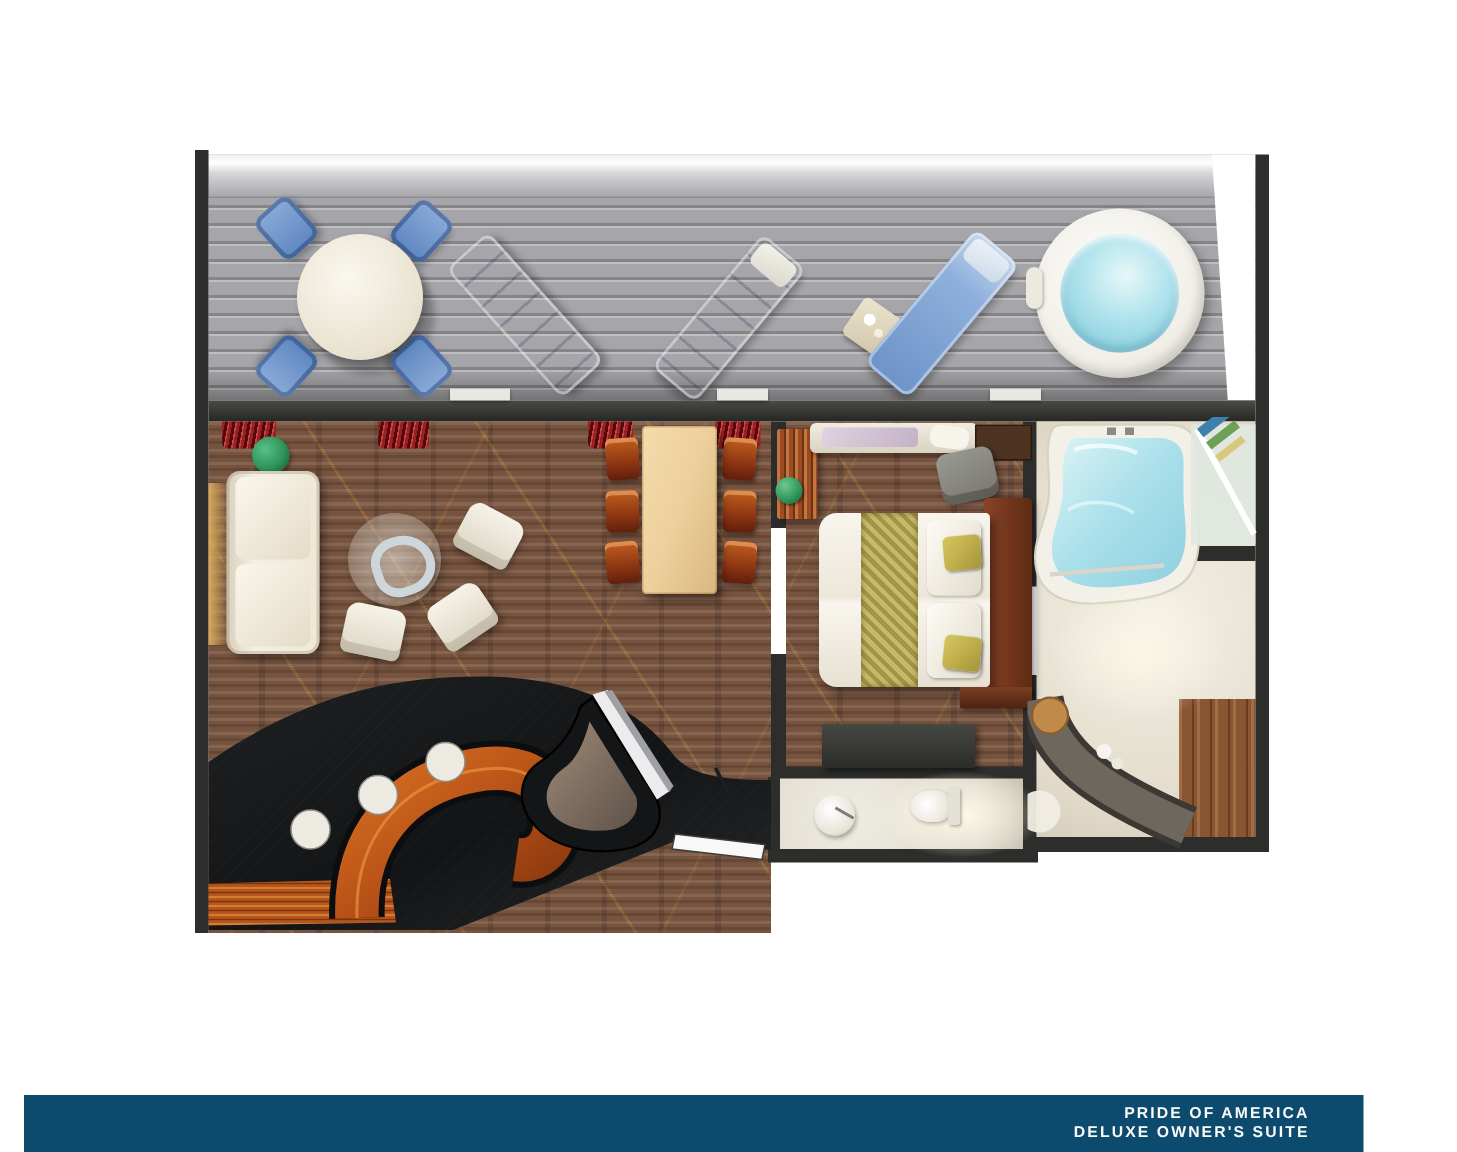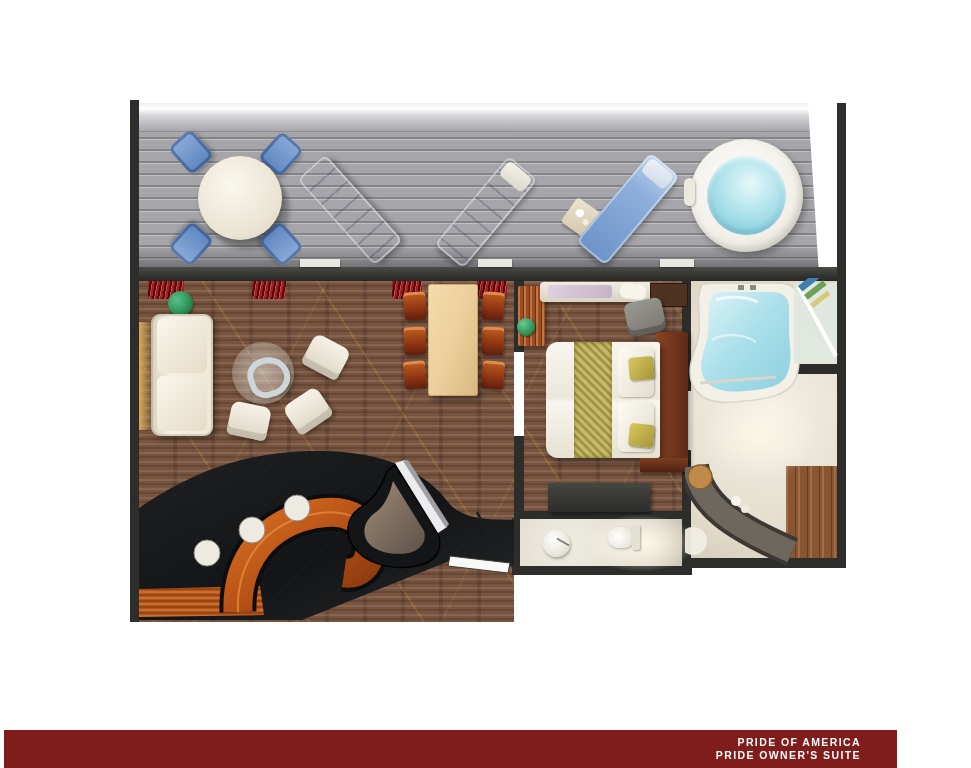--- a/index.html
+++ b/index.html
@@ -46,21 +46,21 @@
     background:linear-gradient(180deg,#f6f2e7,#ddd6c4);
     box-shadow:inset 0 -7px 0 rgba(120,110,90,.25), 2px 3px 4px rgba(0,0,0,.3);}
   .dchair{width:22px;height:28px;border-radius:4px;
     background:linear-gradient(180deg,#c1601f 0%,#8e3512 60%,#5f1f0c 100%);
     box-shadow:inset 0 3px 0 rgba(255,190,130,.5), 1px 2px 3px rgba(0,0,0,.4);}
   .curtain{height:18px;border-radius:0 0 4px 4px;
     background:repeating-linear-gradient(100deg,#9b2026 0 2px,#55090e 2px 4px,#c24a38 4px 5px);}
   .sill{height:8px;background:#e9e7e1;box-shadow:0 1px 2px rgba(0,0,0,.4);}
   .glow{background:radial-gradient(closest-side, rgba(255,250,232,.95), rgba(255,250,232,0));}
 
-  .caption-bar{left:4px;top:730px;width:893px;height:38px;background:#7f1d1d;}
+  .caption-bar{left:16px;top:730px;width:893px;height:38px;background:#0c4a6e;}
   .caption-text{position:absolute;right:36px;top:6px;text-align:right;color:#fafaf8;
     font-size:10.5px;font-weight:700;letter-spacing:1.4px;line-height:13px;}
 </style>
 </head>
 <body>
 
 <div class="canvas">
 
   <div class="abs deck" style="left:139px;top:103px;width:698px;height:164px;"></div>
   <div class="abs railing" style="left:139px;top:103px;width:698px;height:28px;"></div>
@@ -277,17 +277,17 @@
     <polygon points="395,463 405,460 447,527 438,533" fill="#ececee"></polygon>
     <polygon points="403,461 408,460 449,524 446,528" fill="#9fa0a4"></polygon>
 
     <polygon points="450,556 510,563 508,573 448,566" fill="#f8f8f6" stroke="#3c3c38" stroke-width="1"></polygon>
     <line x1="502" y1="560" x2="477" y2="512" stroke="#1c1d1f" stroke-width="2.5"></line>
   </svg>
 
   <div class="abs caption-bar">
     <div class="caption-text">
       <div>PRIDE OF AMERICA</div>
-      <div>PRIDE OWNER'S SUITE</div>
+      <div>DELUXE OWNER'S SUITE</div>
     </div>
   </div>
 
 </div>
 
 </body></html>

